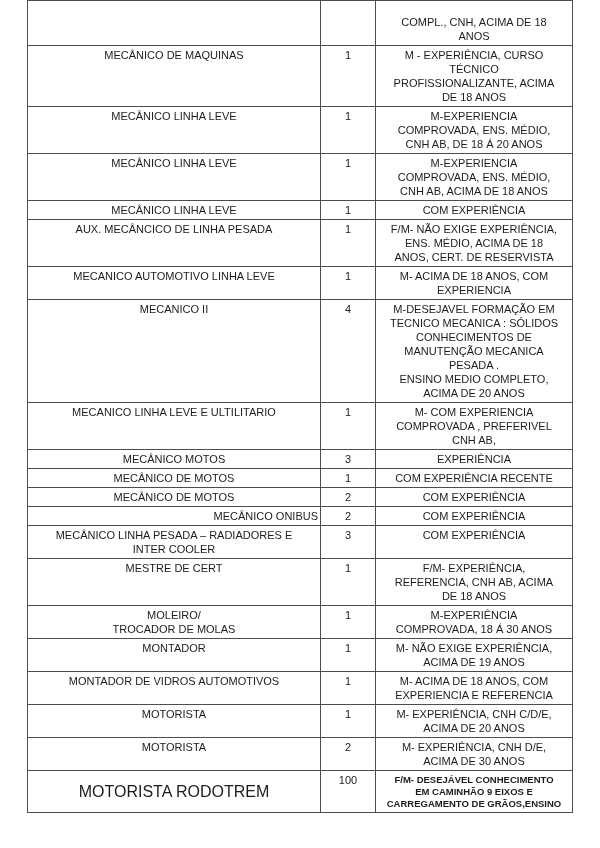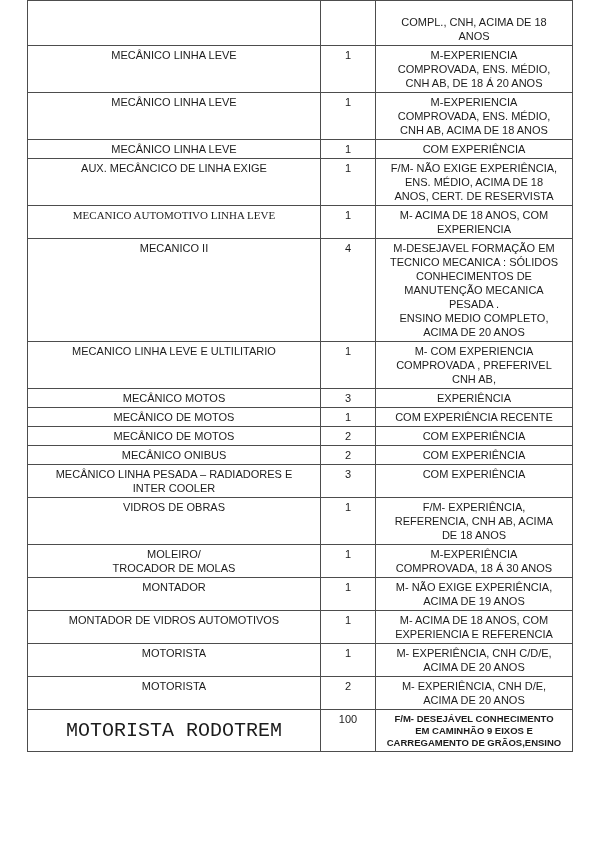--- a/index.html
+++ b/index.html
@@ -41,23 +41,22 @@
 
   
   tr.variant-continued td {
     height: 40px;
     vertical-align: bottom;
   }
 
   
   tr.variant-rodotrem td.col-position {
     vertical-align: middle;
-    font-size: 20px;
+    font-size: 16px;
     line-height: 17px;
-    font-family: Liberation Mono, monospace;
   }
   tr.variant-rodotrem td.col-openings {
     font-size: 11px;
   }
   tr.variant-rodotrem td.col-requirements {
     font-size: 9.5px;
     line-height: 12px;
     padding-top: 3px;
   }
 </style>
@@ -72,47 +71,55 @@
       <col class="c-requirements">
     </colgroup>
     <tbody id="table-body">
         <tr class="variant-continued">
     <td class="col-position" style="border-color: rgb(77, 77, 77);"></td>
     <td class="col-openings" style="border-color: rgb(77, 77, 77);"></td>
     <td class="col-requirements" style="border-color: rgb(77, 77, 77);">COMPL., CNH, ACIMA DE 18
 ANOS</td>
   </tr>
         <tr class="variant-normal">
+    <td class="col-position" style="border-color: rgb(77, 77, 77);">MECÂNICO DE MAQUINAS</td>
+    <td class="col-openings" style="border-color: rgb(77, 77, 77);">1</td>
+    <td class="col-requirements" style="border-color: rgb(77, 77, 77);">M - EXPERIÊNCIA, CURSO
+TÉCNICO
+PROFISSIONALIZANTE, ACIMA
+DE 18 ANOS</td>
+  </tr>
+        <tr class="variant-normal">
     <td class="col-position" style="border-color: rgb(77, 77, 77);">MECÂNICO LINHA LEVE</td>
     <td class="col-openings" style="border-color: rgb(77, 77, 77);">1</td>
     <td class="col-requirements" style="border-color: rgb(77, 77, 77);">M-EXPERIENCIA
 COMPROVADA, ENS. MÉDIO,
 CNH AB, DE 18 Á 20 ANOS</td>
   </tr>
         <tr class="variant-normal">
     <td class="col-position" style="border-color: rgb(77, 77, 77);">MECÂNICO LINHA LEVE</td>
     <td class="col-openings" style="border-color: rgb(77, 77, 77);">1</td>
     <td class="col-requirements" style="border-color: rgb(77, 77, 77);">M-EXPERIENCIA
 COMPROVADA, ENS. MÉDIO,
 CNH AB, ACIMA DE 18 ANOS</td>
   </tr>
         <tr class="variant-normal">
     <td class="col-position" style="border-color: rgb(77, 77, 77);">MECÂNICO LINHA LEVE</td>
     <td class="col-openings" style="border-color: rgb(77, 77, 77);">1</td>
     <td class="col-requirements" style="border-color: rgb(77, 77, 77);">COM EXPERIÊNCIA</td>
   </tr>
         <tr class="variant-normal">
-    <td class="col-position" style="border-color: rgb(77, 77, 77);">AUX. MECÂNCICO DE LINHA EXIGE</td>
+    <td class="col-position" style="border-color: rgb(77, 77, 77);">AUX. MECÂNCICO DE LINHA PESADA</td>
     <td class="col-openings" style="border-color: rgb(77, 77, 77);">1</td>
     <td class="col-requirements" style="border-color: rgb(77, 77, 77);">F/M- NÃO EXIGE EXPERIÊNCIA,
 ENS. MÉDIO, ACIMA DE 18
 ANOS, CERT. DE RESERVISTA</td>
   </tr>
         <tr class="variant-normal">
-    <td class="col-position" style="border-color: rgb(77, 77, 77); font-family: Liberation Serif, serif;">MECANICO AUTOMOTIVO LINHA LEVE</td>
+    <td class="col-position" style="border-color: rgb(77, 77, 77);">MECANICO AUTOMOTIVO LINHA LEVE</td>
     <td class="col-openings" style="border-color: rgb(77, 77, 77);">1</td>
     <td class="col-requirements" style="border-color: rgb(77, 77, 77);">M- ACIMA DE 18 ANOS, COM
 EXPERIENCIA</td>
   </tr>
         <tr class="variant-normal">
     <td class="col-position" style="border-color: rgb(77, 77, 77);">MECANICO II</td>
     <td class="col-openings" style="border-color: rgb(77, 77, 77);">4</td>
     <td class="col-requirements" style="border-color: rgb(77, 77, 77);">M-DESEJAVEL FORMAÇÃO EM
 TECNICO MECANICA : SÓLIDOS
 CONHECIMENTOS DE
@@ -137,32 +144,32 @@
     <td class="col-position" style="border-color: rgb(77, 77, 77);">MECÂNICO DE MOTOS</td>
     <td class="col-openings" style="border-color: rgb(77, 77, 77);">1</td>
     <td class="col-requirements" style="border-color: rgb(77, 77, 77);">COM EXPERIÊNCIA RECENTE</td>
   </tr>
         <tr class="variant-normal">
     <td class="col-position" style="border-color: rgb(77, 77, 77);">MECÂNICO DE MOTOS</td>
     <td class="col-openings" style="border-color: rgb(77, 77, 77);">2</td>
     <td class="col-requirements" style="border-color: rgb(77, 77, 77);">COM EXPERIÊNCIA</td>
   </tr>
         <tr class="variant-normal">
-    <td class="col-position" style="border-color: rgb(77, 77, 77);">MECÂNICO ONIBUS</td>
+    <td class="col-position" style="border-color: rgb(77, 77, 77); text-align: right;">MECÂNICO ONIBUS</td>
     <td class="col-openings" style="border-color: rgb(77, 77, 77);">2</td>
     <td class="col-requirements" style="border-color: rgb(77, 77, 77);">COM EXPERIÊNCIA</td>
   </tr>
         <tr class="variant-normal">
     <td class="col-position" style="border-color: rgb(77, 77, 77);">MECÂNICO LINHA PESADA – RADIADORES E
 INTER COOLER</td>
     <td class="col-openings" style="border-color: rgb(77, 77, 77);">3</td>
     <td class="col-requirements" style="border-color: rgb(77, 77, 77);">COM EXPERIÊNCIA</td>
   </tr>
         <tr class="variant-normal">
-    <td class="col-position" style="border-color: rgb(77, 77, 77);">VIDROS DE OBRAS</td>
+    <td class="col-position" style="border-color: rgb(77, 77, 77);">MESTRE DE CERT</td>
     <td class="col-openings" style="border-color: rgb(77, 77, 77);">1</td>
     <td class="col-requirements" style="border-color: rgb(77, 77, 77);">F/M- EXPERIÊNCIA,
 REFERENCIA, CNH AB, ACIMA
 DE 18 ANOS</td>
   </tr>
         <tr class="variant-normal">
     <td class="col-position" style="border-color: rgb(77, 77, 77);">MOLEIRO/
 TROCADOR DE MOLAS</td>
     <td class="col-openings" style="border-color: rgb(77, 77, 77);">1</td>
     <td class="col-requirements" style="border-color: rgb(77, 77, 77);">M-EXPERIÊNCIA
@@ -183,21 +190,21 @@
         <tr class="variant-normal">
     <td class="col-position" style="border-color: rgb(77, 77, 77);">MOTORISTA</td>
     <td class="col-openings" style="border-color: rgb(77, 77, 77);">1</td>
     <td class="col-requirements" style="border-color: rgb(77, 77, 77);">M- EXPERIÊNCIA, CNH C/D/E,
 ACIMA DE 20 ANOS</td>
   </tr>
         <tr class="variant-normal">
     <td class="col-position" style="border-color: rgb(77, 77, 77);">MOTORISTA</td>
     <td class="col-openings" style="border-color: rgb(77, 77, 77);">2</td>
     <td class="col-requirements" style="border-color: rgb(77, 77, 77);">M- EXPERIÊNCIA, CNH D/E,
-ACIMA DE 20 ANOS</td>
+ACIMA DE 30 ANOS</td>
   </tr>
         <tr class="variant-rodotrem">
     <td class="col-position" style="border-color: rgb(77, 77, 77);">MOTORISTA RODOTREM</td>
     <td class="col-openings" style="border-color: rgb(77, 77, 77);">100</td>
     <td class="col-requirements" style="border-color: rgb(77, 77, 77); font-weight: bold;">F/M- DESEJÁVEL CONHECIMENTO
 EM CAMINHÃO 9 EIXOS E
 CARREGAMENTO DE GRÃOS,ENSINO</td>
   </tr>
       </tbody>
   </table>

